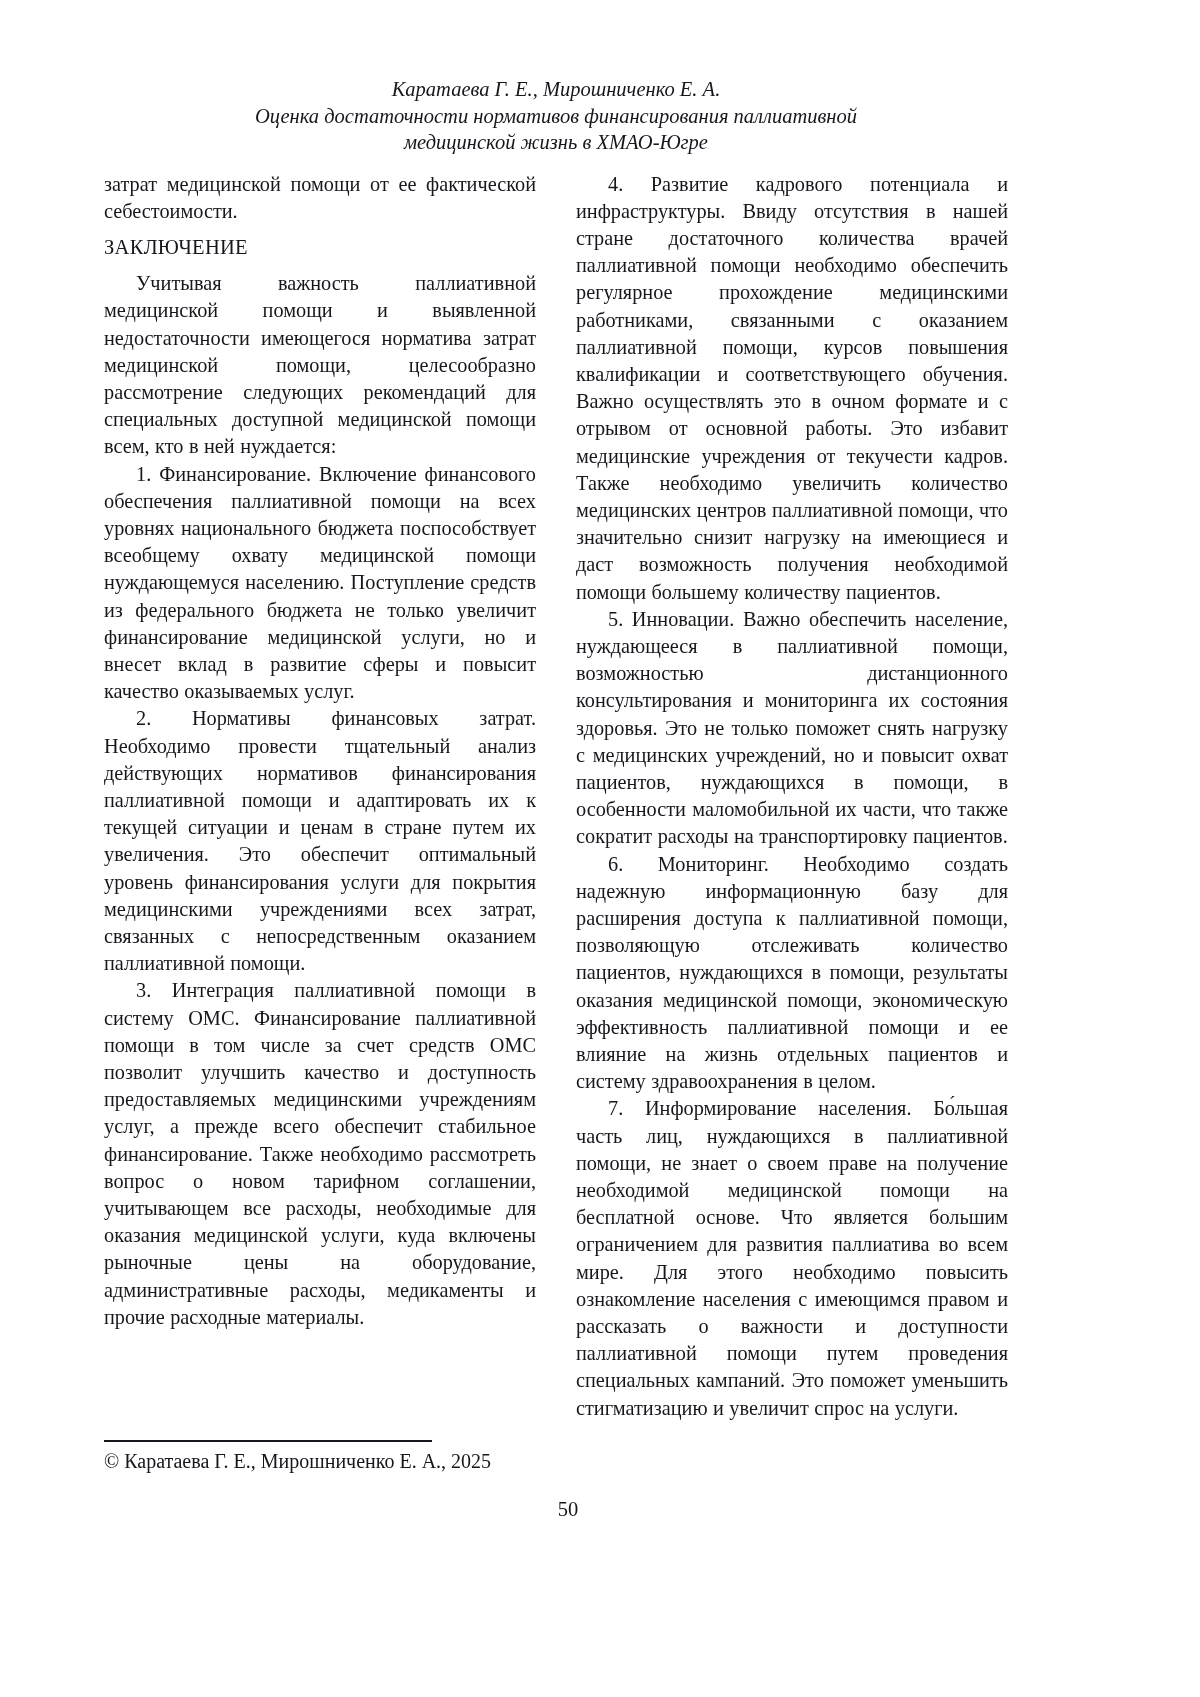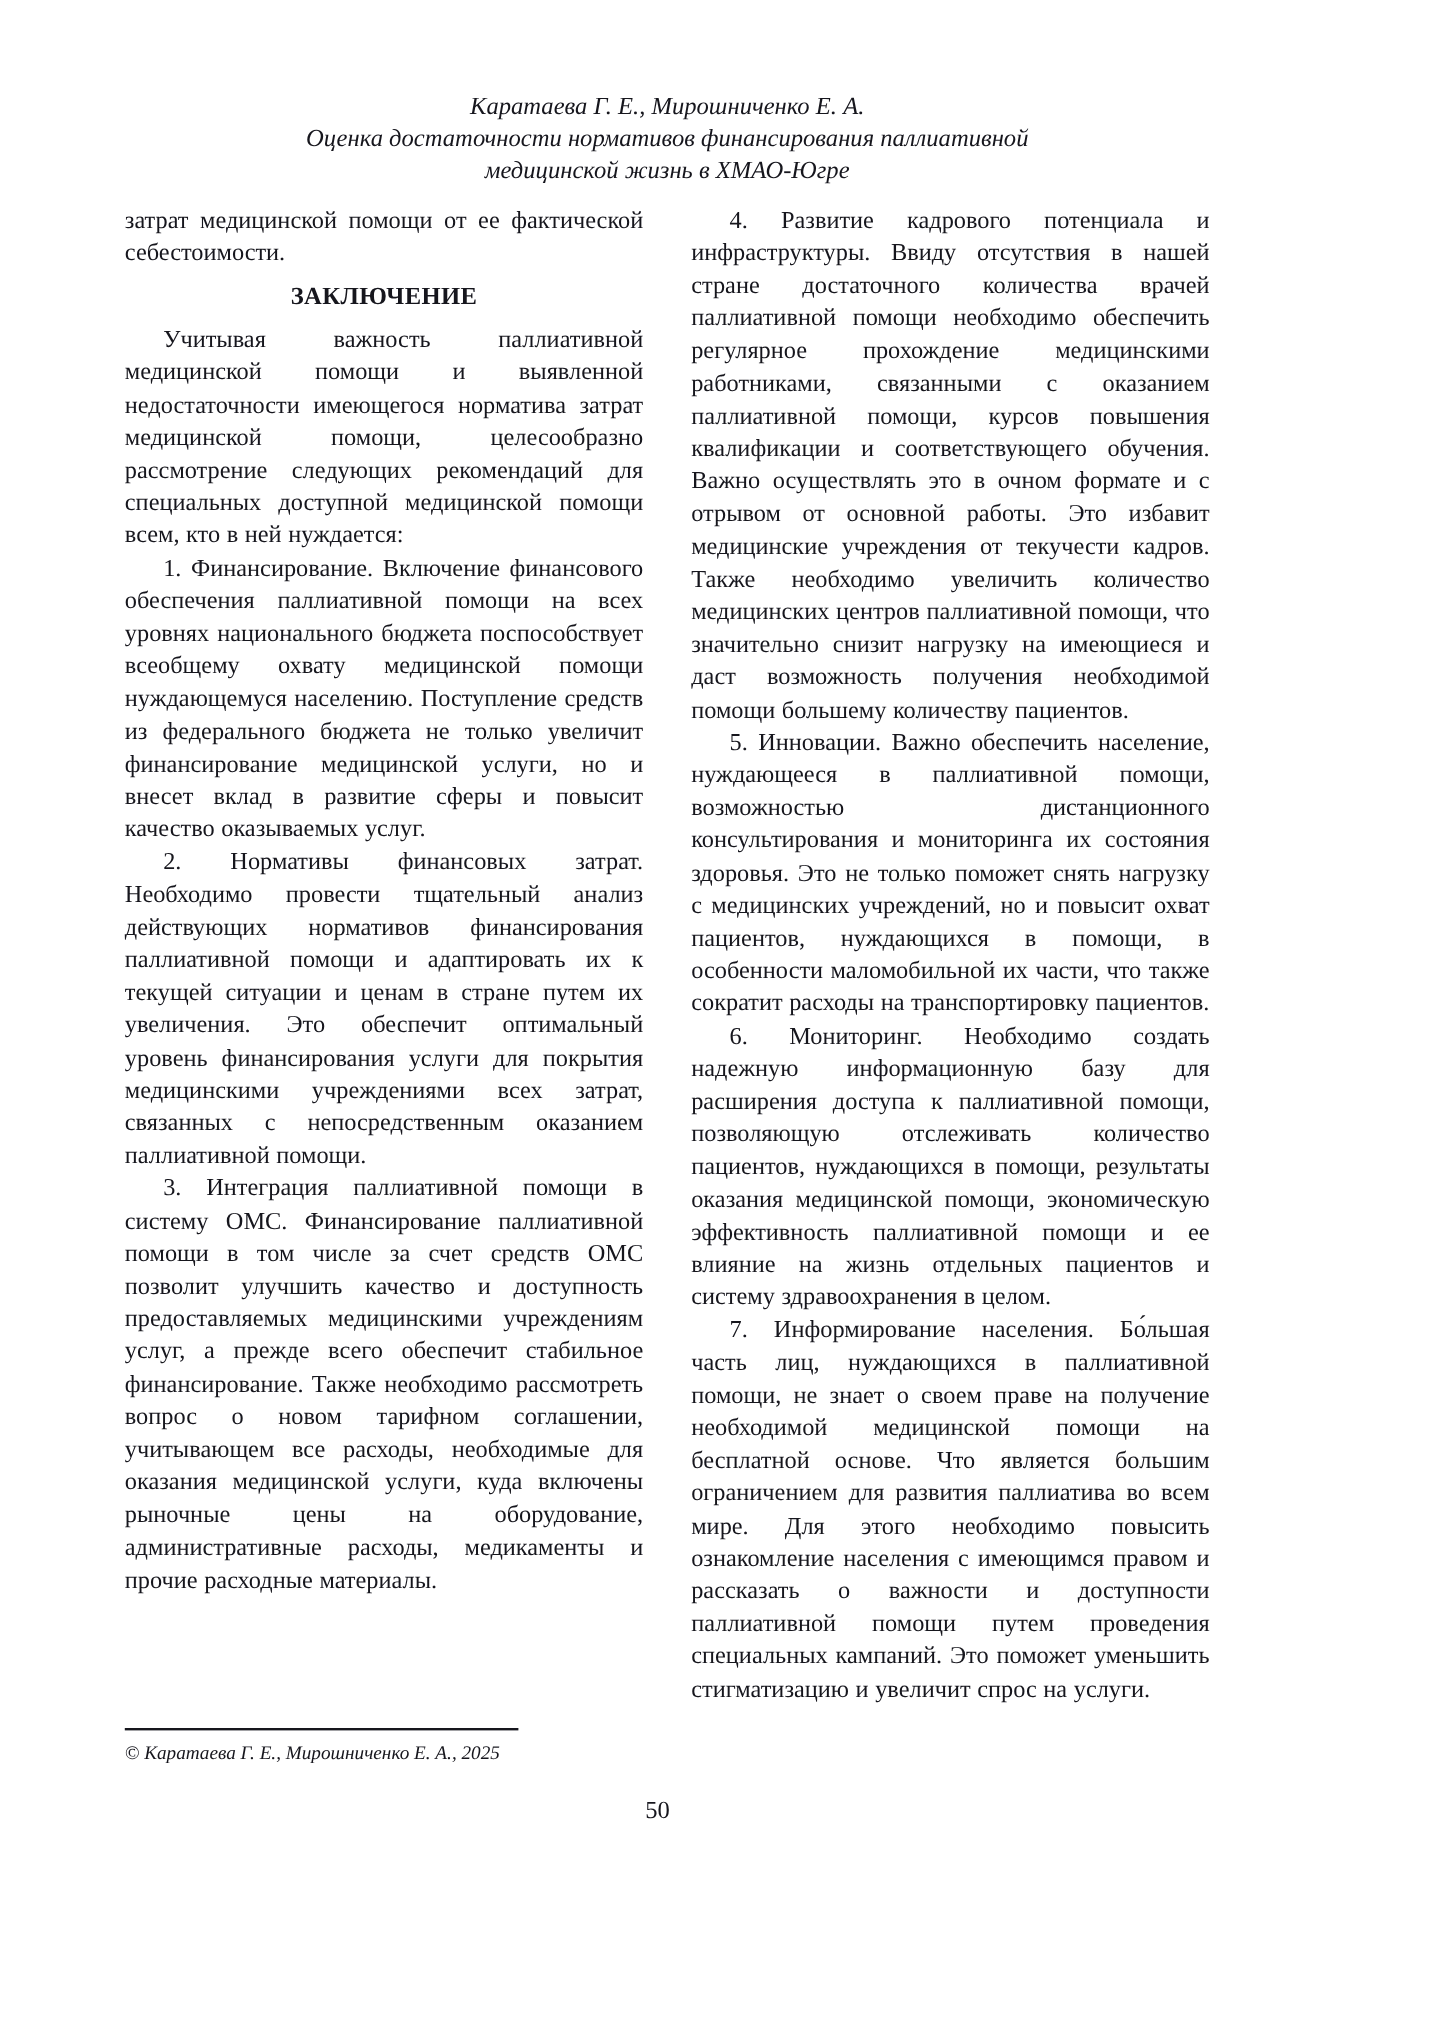--- a/index.html
+++ b/index.html
@@ -34,45 +34,44 @@
     font-size: 20.3px;
     line-height: 27.2px;
     text-align: justify;
     hyphens: auto;
     -webkit-hyphens: auto;
     word-spacing: 0.02em;
   }
   .col p { text-indent: 32px; }
   .col p.noindent { text-indent: 0; }
   .section-heading {
-    text-align: center;
-    font-weight: bold;
+    text-align: left;
+    font-weight: normal;
     font-size: 20.5px;
     letter-spacing: 0.3px;
     margin: 9px 0 9px 0;
   }
   .footnote-block {
     position: absolute;
     left: 104px;
     top: 1440px;
     width: 904px;
   }
   .footnote-rule {
     width: 328px;
     border-top: 2.5px solid #16161d;
     margin-bottom: 7px;
   }
   .copyright {
-    font-size: 16px;
+    font-size: 20px;
     line-height: 25px;
-    font-style: italic;
   }
   .page-number {
     position: absolute;
-    left: 96px;
+    left: 116px;
     top: 1498px;
     width: 904px;
     text-align: center;
     font-size: 20.5px;
   }
 </style>
 </head>
 <body>
 
 <div class="page">

